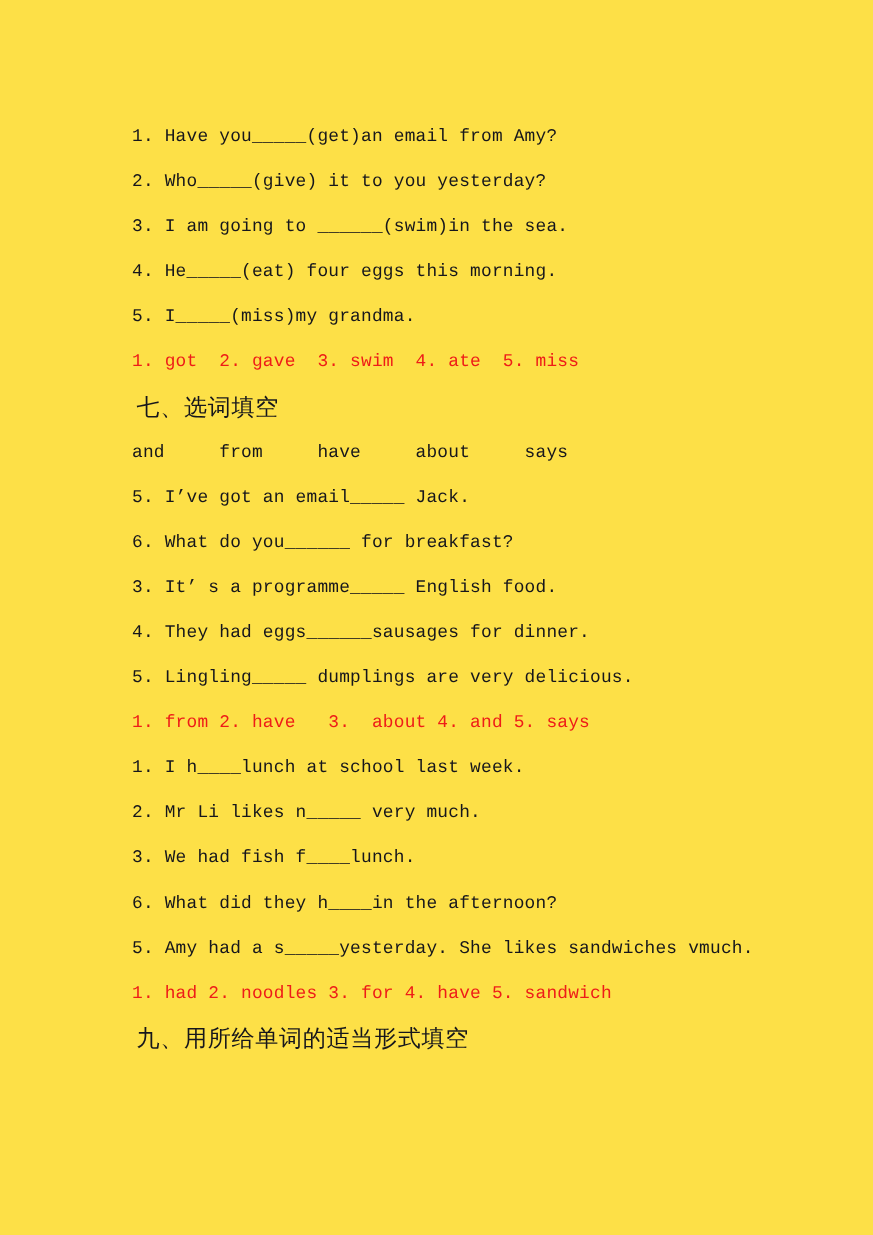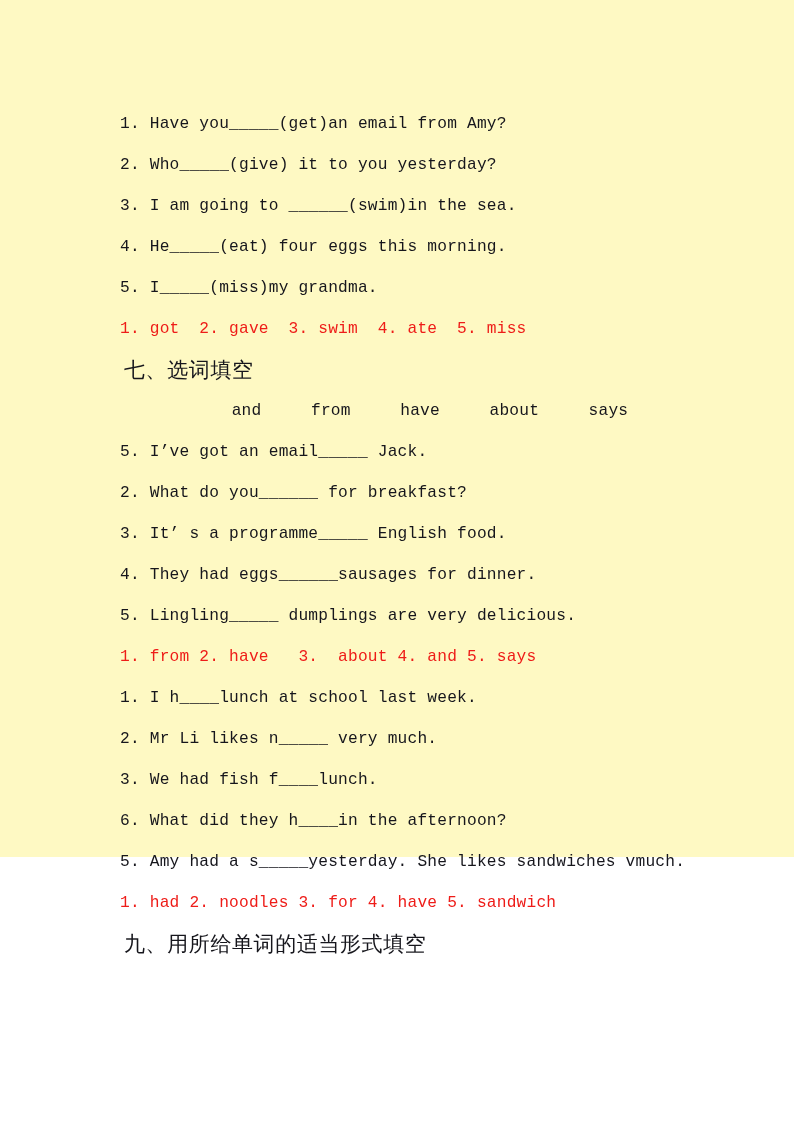--- a/index.html
+++ b/index.html
@@ -13,22 +13,22 @@
     position: relative;
     overflow: hidden;
     font-family: "Liberation Mono", "DejaVu Sans Mono", monospace;
     color: #16161c;
   }
   .page {
     position: absolute;
     left: 0;
     top: 0;
     width: 794px;
-    height: 857px;
-    background: #fef9c3;
+    height: 1123px;
+    background: #fde047;
   }
   .content {
     position: absolute;
     left: 120px;
     top: 104px;
     width: 620px;
   }
 
   
   .line {
@@ -38,21 +38,20 @@
     height: 41px;
     white-space: pre;
     letter-spacing: 0.2px;
     color: #16161c;
   }
   .line.answer {
     color: #ee1c18;
   }
   .line.wordbank {
     letter-spacing: 0.2px;
-    text-align: center;
   }
 
   
   .heading {
     font-family: "Liberation Serif", "DejaVu Serif", serif;
     font-size: 21px;
     line-height: 41px;
     height: 41px;
     white-space: pre;
     color: #16161c;
@@ -67,21 +66,21 @@
   <div class="content" id="content">
       <div class="line">1. Have you_____(get)an email from Amy?</div>
       <div class="line">2. Who_____(give) it to you yesterday?</div>
       <div class="line">3. I am going to ______(swim)in the sea.</div>
       <div class="line">4. He_____(eat) four eggs this morning.</div>
       <div class="line">5. I_____(miss)my grandma.</div>
       <div class="line answer">1. got  2. gave  3. swim  4. ate  5. miss</div>
       <div class="heading">七、选词填空</div>
       <div class="line wordbank">and     from     have     about     says</div>
       <div class="line">5. I’ve got an email_____ Jack.</div>
-      <div class="line">2. What do you______ for breakfast?</div>
+      <div class="line">6. What do you______ for breakfast?</div>
       <div class="line">3. It’ s a programme_____ English food.</div>
       <div class="line">4. They had eggs______sausages for dinner.</div>
       <div class="line">5. Lingling_____ dumplings are very delicious.</div>
       <div class="line answer">1. from 2. have   3.  about 4. and 5. says</div>
       <div class="line">1. I h____lunch at school last week.</div>
       <div class="line">2. Mr Li likes n_____ very much.</div>
       <div class="line">3. We had fish f____lunch.</div>
       <div class="line">6. What did they h____in the afternoon?</div>
       <div class="line">5. Amy had a s_____yesterday. She likes sandwiches vmuch.</div>
       <div class="line answer">1. had 2. noodles 3. for 4. have 5. sandwich</div>

